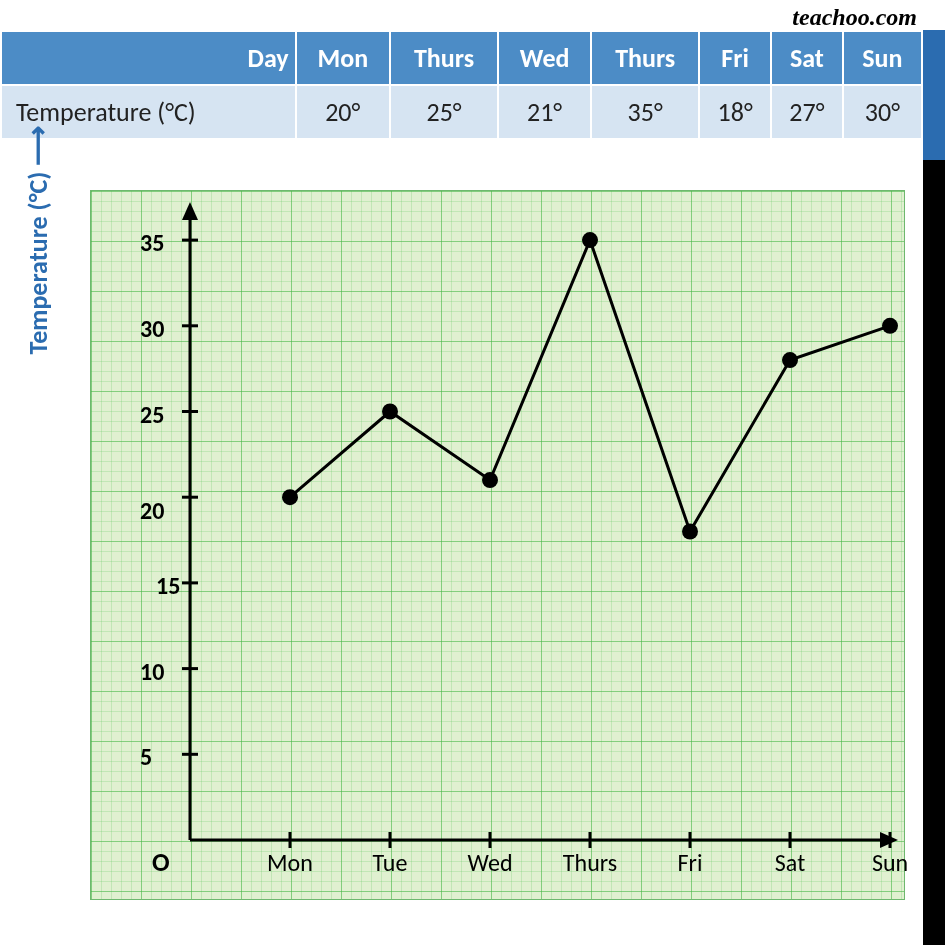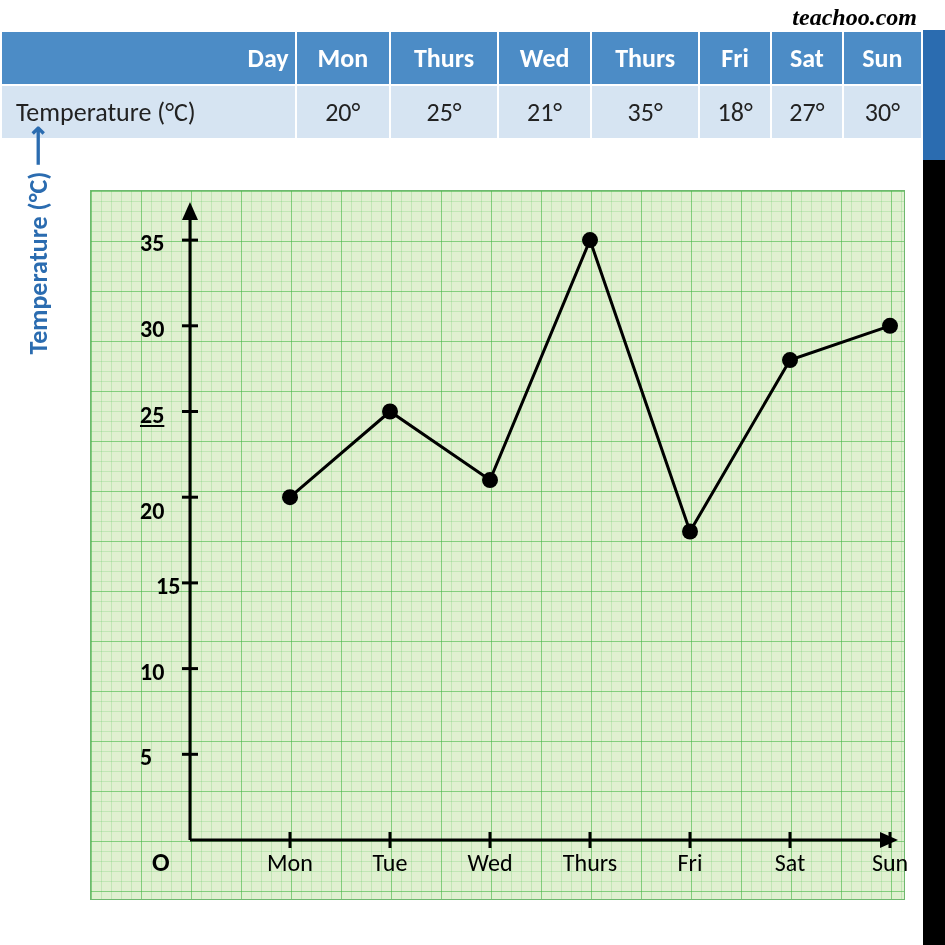--- a/index.html
+++ b/index.html
@@ -192,21 +192,21 @@
         <circle cx="500" cy="50.10000000000002" r="8" fill="#000"></circle>
         <circle cx="600" cy="341.48" r="8" fill="#000"></circle>
         <circle cx="700" cy="170.07999999999998" r="8" fill="#000"></circle>
         <circle cx="800" cy="135.79999999999995" r="8" fill="#000"></circle>
       </svg>
     <div id="ticks">
         <div class="tick-y" style="left: 100px; top: 564.3px;">5</div>
         <div class="tick-y" style="left: 100px; top: 478.6px;">10</div>
         <div class="tick-y" style="left: 116px; top: 392.9px;">15</div>
         <div class="tick-y" style="left: 100px; top: 318px;">20</div>
-        <div class="tick-y" style="left: 100px; top: 221.5px; text-decoration: underline;">25</div>
+        <div class="tick-y" style="left: 100px; top: 221.5px;">25</div>
         <div class="tick-y" style="left: 100px; top: 135.8px;">30</div>
         <div class="tick-y" style="left: 100px; top: 50.1px;">35</div>
         <div class="tick-x" style="left: 200px; top: 650px;">Mon</div>
         <div class="tick-x" style="left: 300px; top: 650px;">Tue</div>
         <div class="tick-x" style="left: 400px; top: 650px;">Wed</div>
         <div class="tick-x" style="left: 500px; top: 650px;">Thurs</div>
         <div class="tick-x" style="left: 600px; top: 650px;">Fri</div>
         <div class="tick-x" style="left: 700px; top: 650px;">Sat</div>
         <div class="tick-x" style="left: 800px; top: 650px;">Sun</div>
         <div class="origin" style="left: 72px; top: 650px;">O</div>

